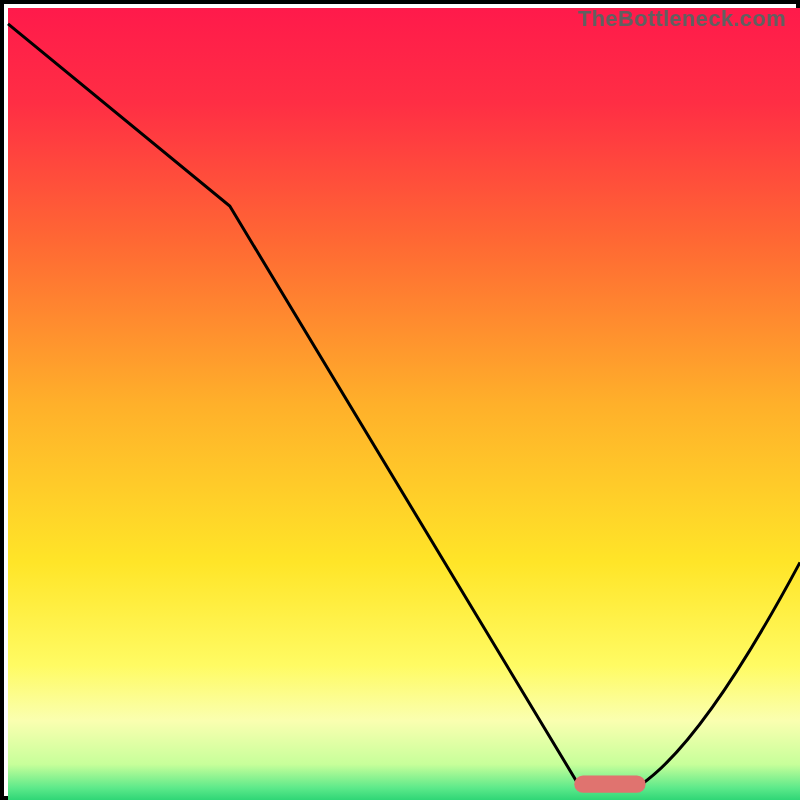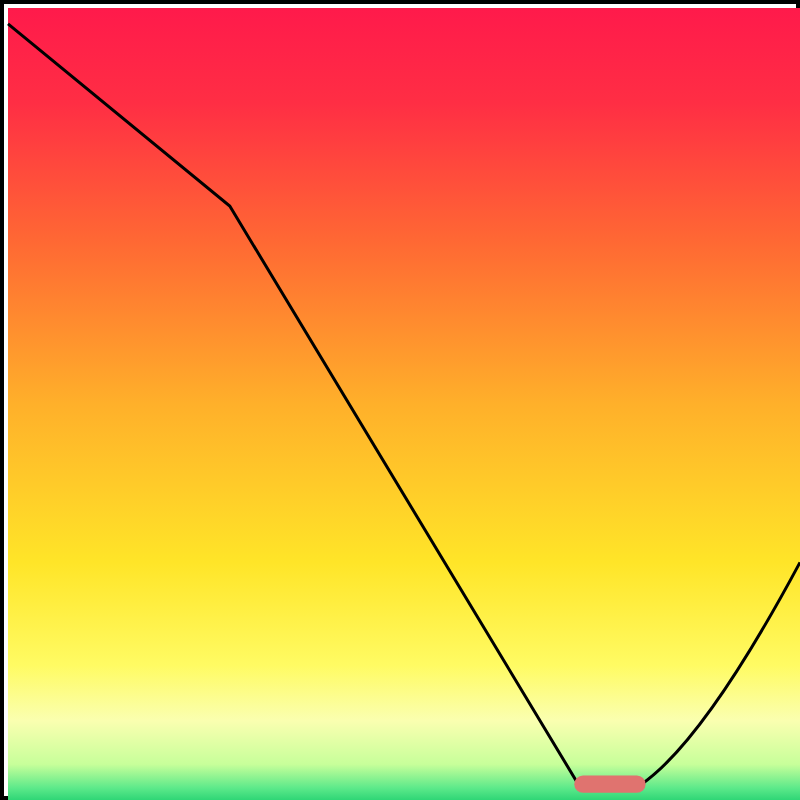--- a/index.html
+++ b/index.html
@@ -33,20 +33,21 @@
   svg {
     position: absolute;
     left: 0;
     top: 0;
   }
 </style>
 </head>
 <body>
 
 <div class="frame">
+  <div class="watermark">TheBottleneck.com</div>
   <svg id="chart-svg" width="800" height="800">
     <defs>
       <linearGradient id="bg-grad" x1="0" y1="0" x2="0" y2="1">
           <stop offset="0.00%" stop-color="#ff1a4b"></stop>
           <stop offset="12.00%" stop-color="#ff2e44"></stop>
           <stop offset="30.00%" stop-color="#ff6a33"></stop>
           <stop offset="50.00%" stop-color="#ffb02a"></stop>
           <stop offset="70.00%" stop-color="#ffe528"></stop>
           <stop offset="83.00%" stop-color="#fffb63"></stop>
           <stop offset="90.00%" stop-color="#faffb0"></stop>

